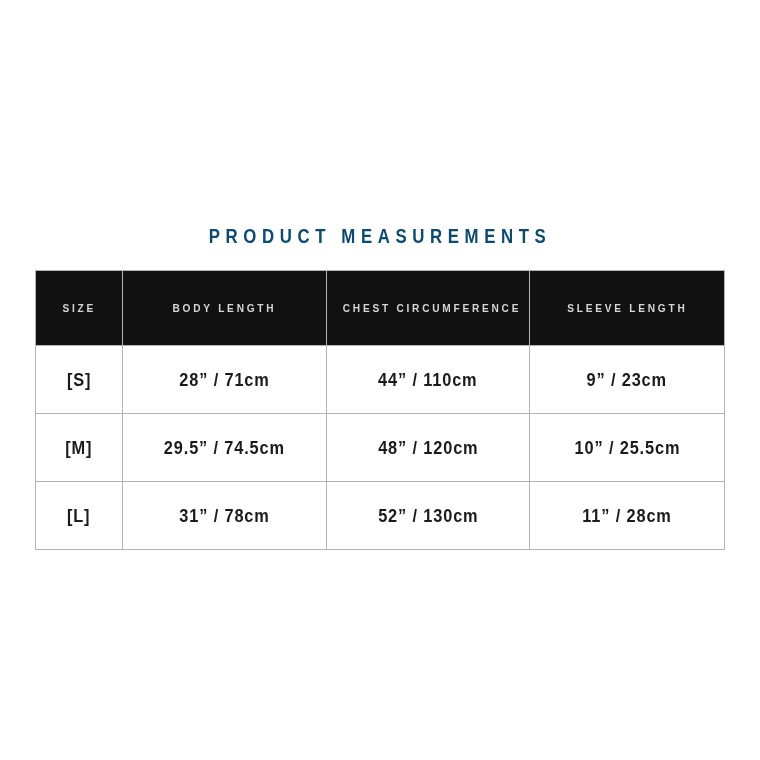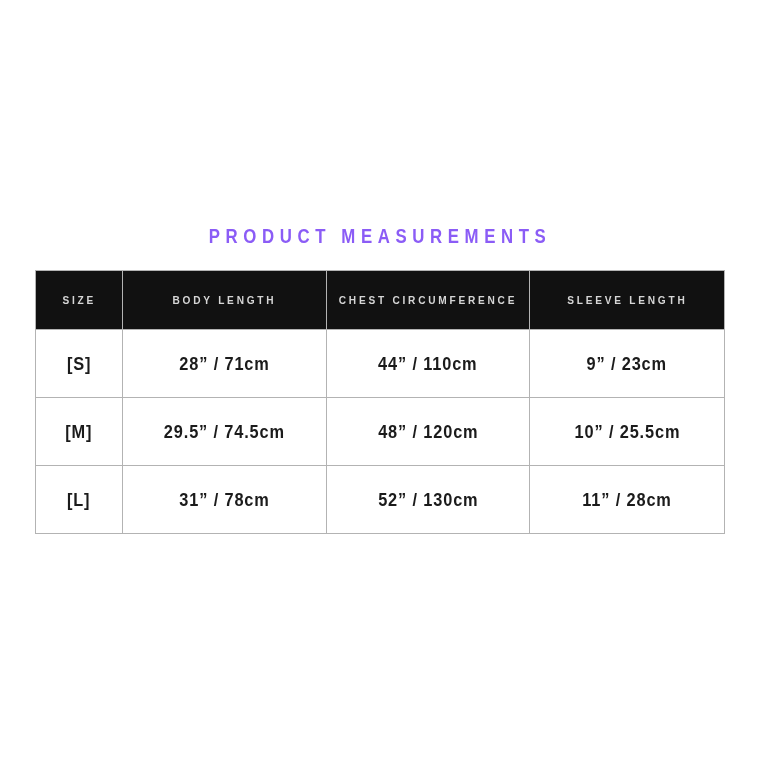--- a/index.html
+++ b/index.html
@@ -16,21 +16,21 @@
     overflow: hidden;
   }
   .page-title {
     position: absolute;
     top: 224px;
     left: 0;
     width: 100%;
     text-align: center;
     font-weight: 700;
     font-size: 21px;
-    color: #8b5cf6;
+    color: #0c4a6e;
     margin: 0;
   }
   .squeeze {
     display: inline-block;
     transform: scaleX(0.80);
     transform-origin: center;
     white-space: nowrap;
   }
   .page-title .squeeze {
     letter-spacing: 7px;
@@ -45,21 +45,21 @@
   }
   table.measure th {
     background: #111111;
     color: #d6d6d6;
     height: 58px;
     font-weight: 700;
     font-size: 11px;
     text-align: center;
     vertical-align: middle;
     border: 1px solid #b3b3b3;
-    padding: 0;
+    padding: 8px;
   }
   table.measure th .squeeze {
     letter-spacing: 3px;
     transform: scaleX(0.92);
   }
   table.measure td {
     height: 67px;
     border: 1px solid #b3b3b3;
     text-align: center;
     vertical-align: middle;

